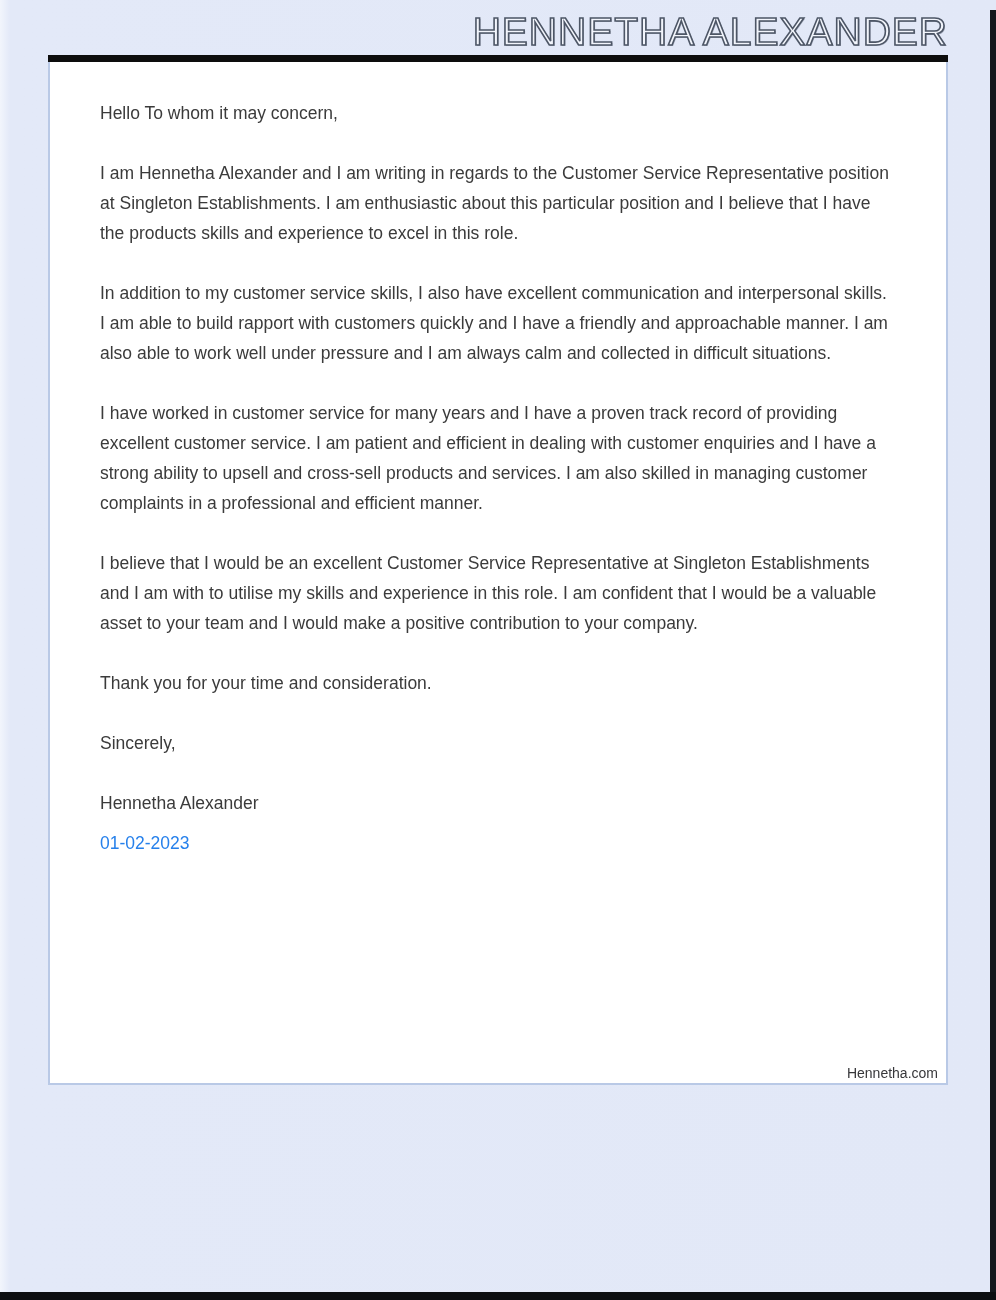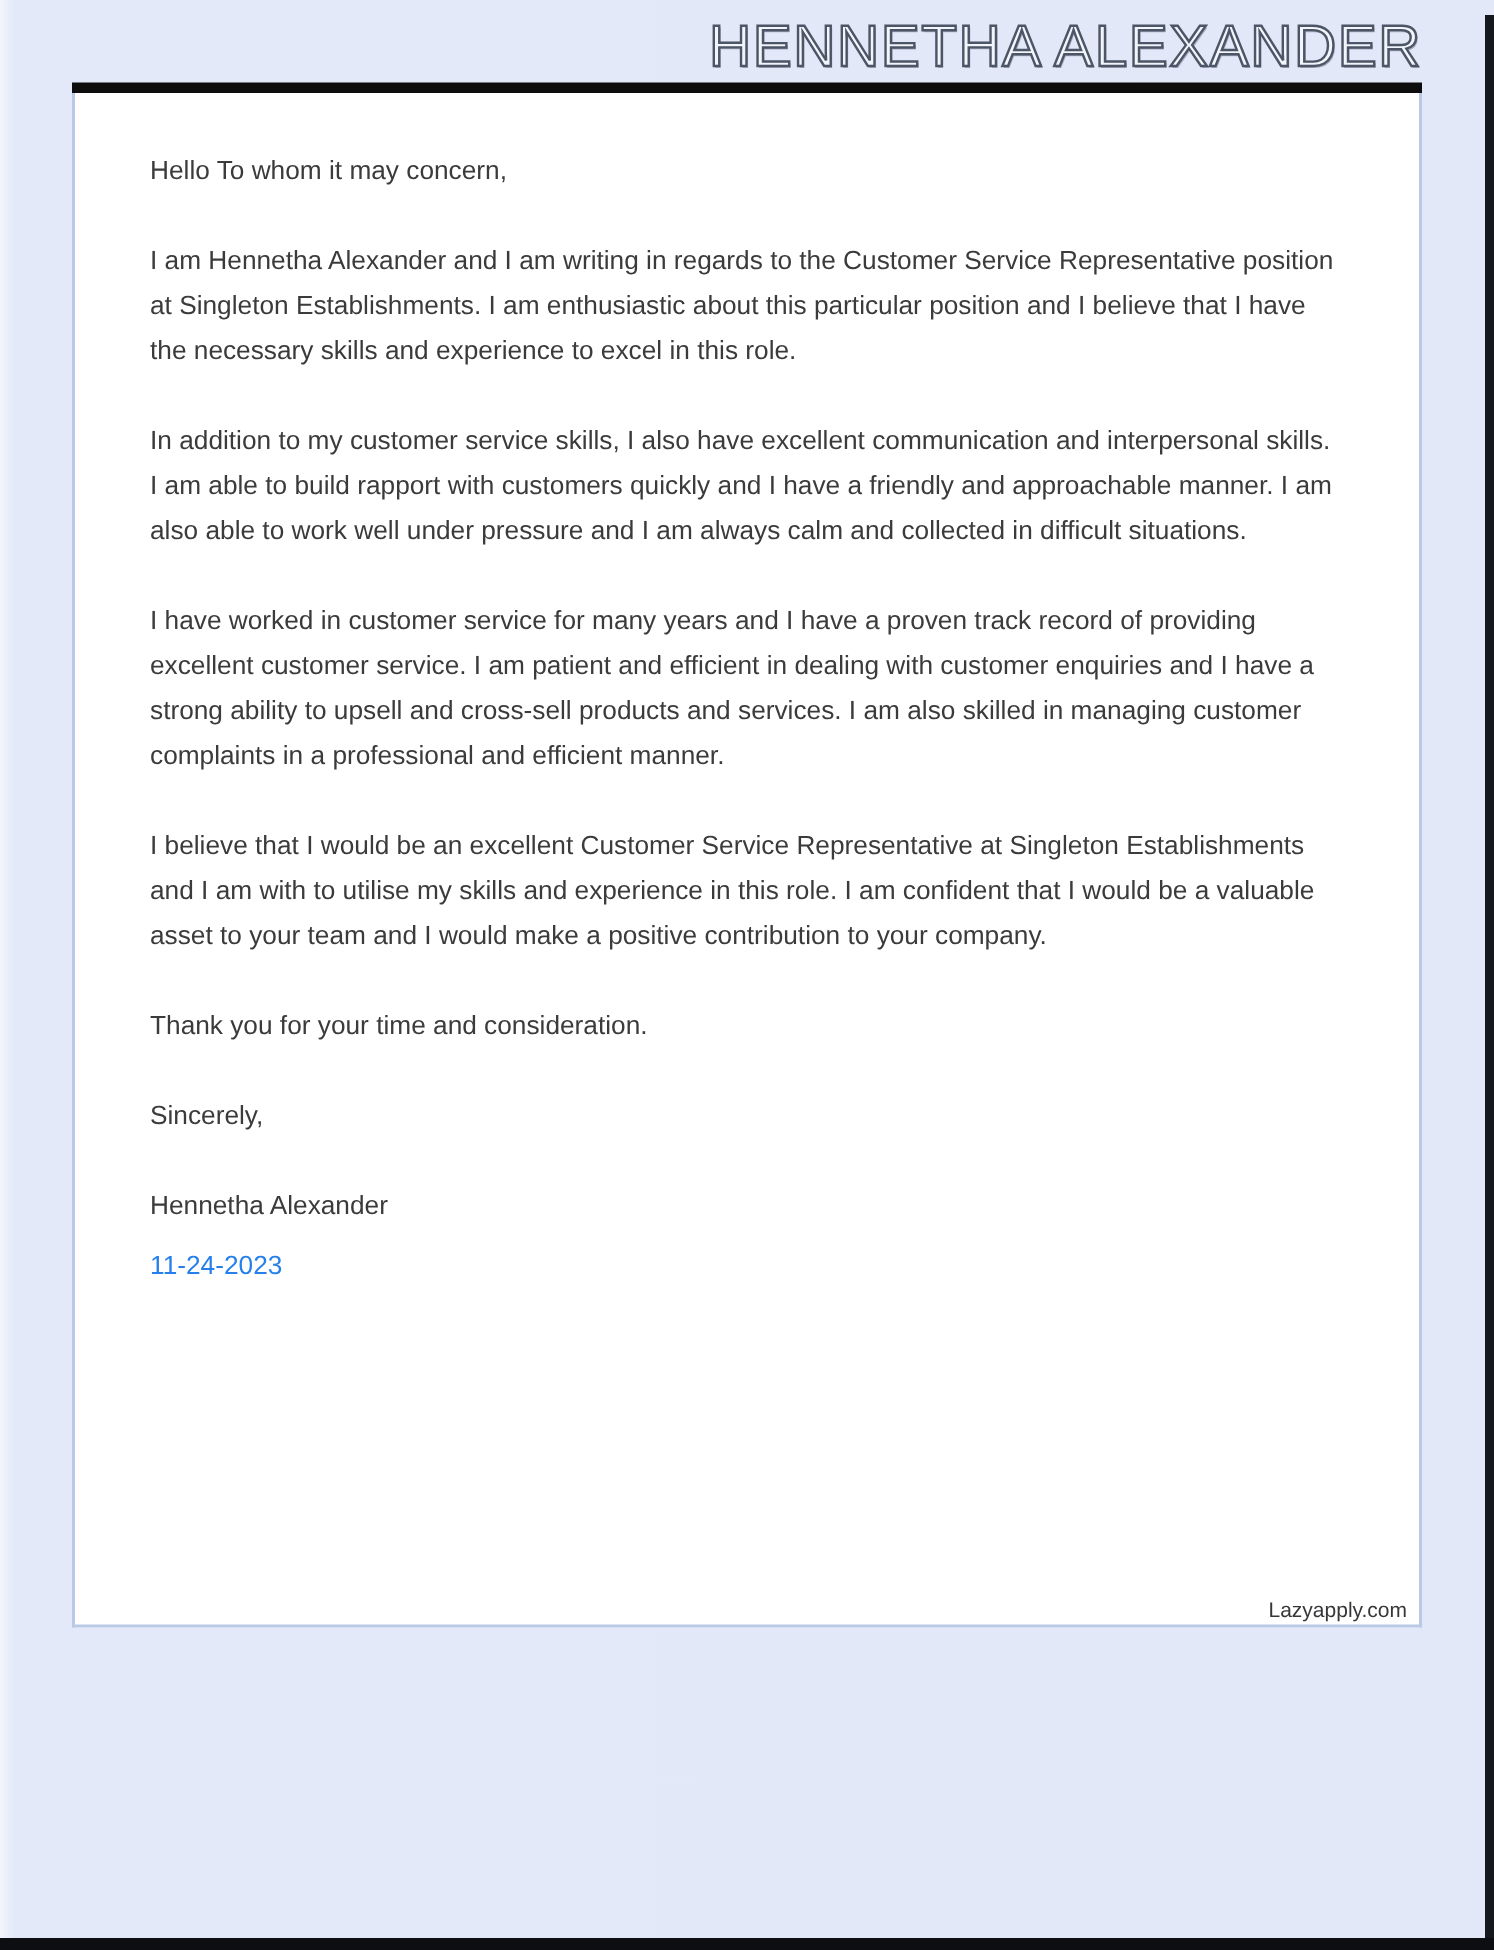--- a/index.html
+++ b/index.html
@@ -88,34 +88,34 @@
 <body>
 
 <div class="header-name">HENNETHA ALEXANDER</div>
 
 <div class="top-bar"></div>
 
 <div class="letter-page">
   <div class="letter-body">
     <p>Hello To whom it may concern,</p>
 
-    <p>I am Hennetha Alexander and I am writing in regards to the Customer Service Representative position at Singleton Establishments. I am enthusiastic about this particular position and I believe that I have the necessary skills and experience to excel in this role.</p>
+    <p>I am Hennetha Alexander and I am writing in regards to the Customer Service Representative position at Singleton Establishments. I am enthusiastic about this particular position and I believe that I have the products skills and experience to excel in this role.</p>
 
     <p>In addition to my customer service skills, I also have excellent communication and interpersonal skills. I am able to build rapport with customers quickly and I have a friendly and approachable manner. I am also able to work well under pressure and I am always calm and collected in difficult situations.</p>
 
     <p>I have worked in customer service for many years and I have a proven track record of providing excellent customer service. I am patient and efficient in dealing with customer enquiries and I have a strong ability to upsell and cross-sell products and services. I am also skilled in managing customer complaints in a professional and efficient manner.</p>
 
     <p>I believe that I would be an excellent Customer Service Representative at Singleton Establishments and I am with to utilise my skills and experience in this role. I am confident that I would be a valuable asset to your team and I would make a positive contribution to your company.</p>
 
     <p>Thank you for your time and consideration.</p>
 
     <p>Sincerely,</p>
 
     <p class="signature-name">Hennetha Alexander</p>
 
-    <p class="letter-date">11-24-2023</p>
+    <p class="letter-date">01-02-2023</p>
   </div>
 
-  <div class="watermark">Lazyapply.com</div>
+  <div class="watermark">Hennetha.com</div>
 </div>
 
 <div class="edge-right"></div>
 <div class="edge-bottom"></div>
 
 </body></html>

